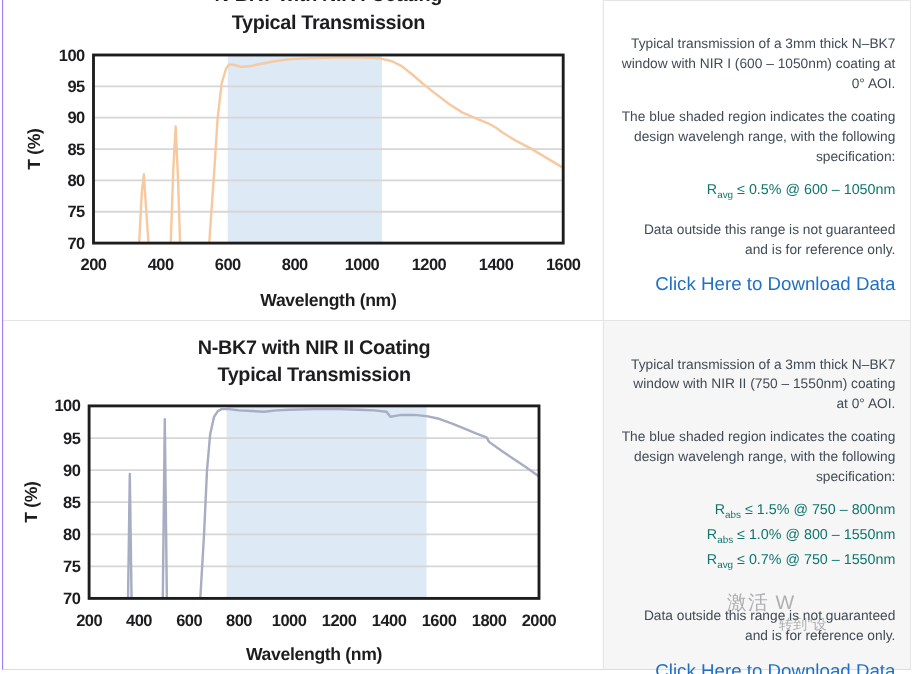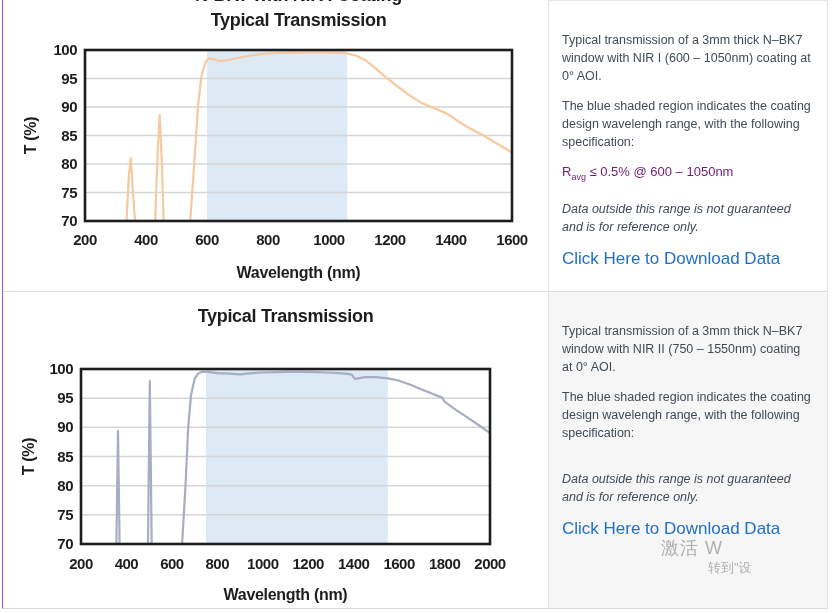--- a/index.html
+++ b/index.html
@@ -21,30 +21,30 @@
   }
   .chart-title{
     position:absolute;text-align:center;font-weight:bold;color:#1d1d1f;
     font-size:18px;line-height:25px;letter-spacing:-0.3px;z-index:2;
   }
   .row-top .chart-title{left:82px;width:427px;top:-17px;}
   .row-bottom .chart-title{left:78px;width:409px;top:12px;line-height:24px;}
   .chart-mount{position:absolute;left:0;top:0;}
   svg text{font-family:"Liberation Sans",sans-serif;font-weight:bold;fill:#1d1d1f;}
   .text-cell{
-    flex:1;text-align:left;color:#414b56;
+    flex:1;text-align:right;color:#414b56;
     padding:30px 13px 0;box-sizing:border-box;
   }
   .row-top .text-cell{background:#ffffff;border-top:1px solid #e5e5e5;}
   .row-bottom .text-cell{background:#f6f6f6;}
   .text-cell p{font-size:12.5px;line-height:18px;margin:0 0 12px;}
   .specs{margin:2px 0 0;}
-  .spec-line{font-size:13px;line-height:17.5px;color:#701a75;}
+  .spec-line{font-size:13px;line-height:17.5px;color:#0f766e;}
   .spec-line sub{font-size:9px;}
-  .note{margin-top:14px !important;font-style:italic;}
+  .note{margin-top:14px !important;}
   .row-bottom .note{margin-top:28px !important;}
   .download-link{
     display:inline-block;font-size:17px;line-height:17px;margin-top:2px;
     cursor:pointer;text-decoration:none;
   }
   .watermark{position:absolute;white-space:nowrap;color:rgba(128,130,133,0.62);z-index:5;pointer-events:none;}
   .wm-line1{left:661px;top:536px;font-size:18px;letter-spacing:1px;}
   .wm-line2{left:708px;top:559px;font-size:13px;}
 </style>
 </head>
@@ -98,20 +98,21 @@
           <div class="spec-line">R<sub>avg</sub> ≤ 0.5% @ 600 – 1050nm</div>
         </div>
       <p class="note">Data outside this range is not guaranteed and is for reference only.</p>
       <a class="download-link" style="color: rgb(31, 111, 200);">Click Here to Download Data</a>
     </div>
   </div>
 
   <div class="row row-bottom">
     <div class="chart-cell">
       <div class="chart-title">
+        <div>N-BK7 with NIR II Coating</div>
         <div>Typical Transmission</div>
       </div>
       <div class="chart-mount"><svg viewBox="0 0 546 316" width="546" height="316">
             <defs>
               <clipPath id="cp1">
                 <rect x="78" y="77" width="409" height="175"></rect>
               </clipPath>
             </defs>
             <rect x="203.0" y="77" width="181.8" height="175" fill="#dde9f5"></rect>
             <line x1="78" x2="487" y1="222.8" y2="222.8" stroke="#d6d6d6" stroke-width="1.6"></line>
@@ -138,20 +139,25 @@
             <text x="396.1" y="277" text-anchor="middle" font-size="15" letter-spacing="-0.5">1600</text>
             <text x="441.6" y="277" text-anchor="middle" font-size="15" letter-spacing="-0.5">1800</text>
             <text x="487.0" y="277" text-anchor="middle" font-size="15" letter-spacing="-0.5">2000</text>
             <text x="282.5" y="308" text-anchor="middle" font-size="16" letter-spacing="-0.3">Wavelength (nm)</text>
             <text x="31" y="164.5" text-anchor="middle" font-size="16" letter-spacing="-0.3" transform="rotate(-90 31 164.5)">T (%)</text>
           </svg></div>
     </div>
     <div class="text-cell">
       <p>Typical transmission of a 3mm thick N–BK7 window with NIR II (750 – 1550nm) coating at 0° AOI.</p>
       <p>The blue shaded region indicates the coating design wavelengh range, with the following specification:</p>
+      <div class="specs">
+          <div class="spec-line">R<sub>abs</sub> ≤ 1.5% @ 750 – 800nm</div>
+          <div class="spec-line">R<sub>abs</sub> ≤ 1.0% @ 800 – 1550nm</div>
+          <div class="spec-line">R<sub>avg</sub> ≤ 0.7% @ 750 – 1550nm</div>
+        </div>
       <p class="note">Data outside this range is not guaranteed and is for reference only.</p>
       <a class="download-link" style="color: rgb(31, 111, 200);">Click Here to Download Data</a>
     </div>
   </div>
 
 </div>
 
 <div class="watermark wm-line1">激活 W</div>
 <div class="watermark wm-line2">转到"设</div>
 

